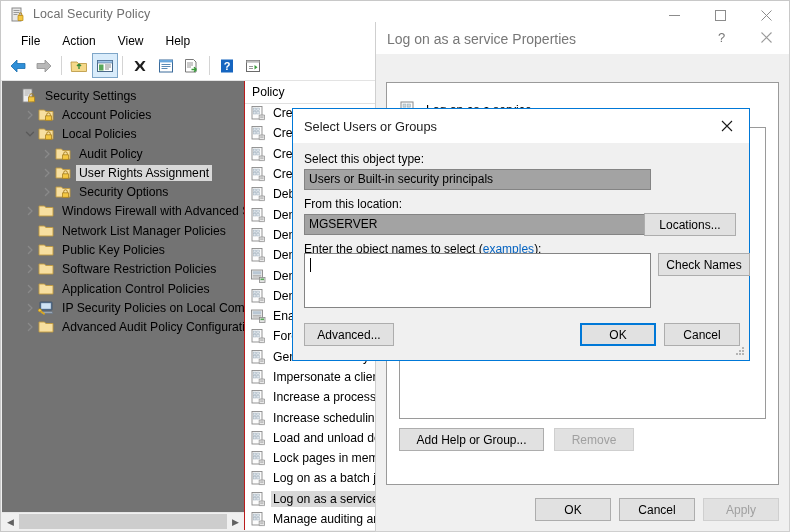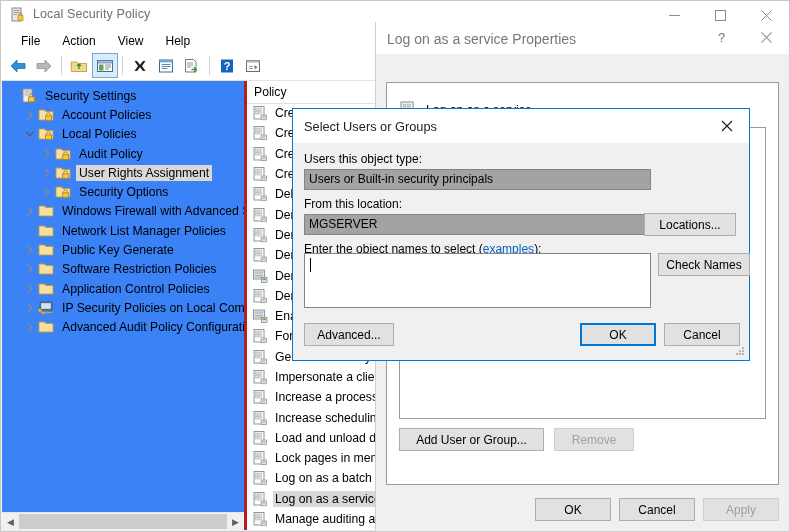--- a/index.html
+++ b/index.html
@@ -27,21 +27,21 @@
   #menubar .mi{padding:2px 10px;margin-right:2px;cursor:default;}
 
   
   #toolbar{height:29px;background:#fff;border-bottom:1px solid #e3e3e3;display:flex;align-items:center;padding-left:4px;}
   .tbtn{width:26px;height:25px;display:flex;align-items:center;justify-content:center;border:1px solid transparent;box-sizing:border-box;}
   .tbtn.pressed{border:1px solid #7ea6c8;background:#d9ecfb;}
   .tbsep{width:1px;height:19px;background:#d4d4d4;margin:0 4px;}
 
   
   #panes{position:absolute;left:1px;top:80px;right:1px;bottom:1px;background:#fff;display:flex;}
-  #tree-pane{width:242px;position:relative;background:#3b82f6;border-right:3px solid #b91c1c;}
+  #tree-pane{width:242px;position:relative;background:#737373;border-right:1px solid #b91c1c;}
   #tree-scroll{position:absolute;left:0;top:0;right:0;bottom:17px;overflow:hidden;}
   #tree{padding:5px 0 0 3px;}
   .tnode{height:19.3px;display:flex;align-items:center;white-space:nowrap;font-size:12.2px;color:#000;cursor:default;}
   .tnode .twist{width:16px;height:16px;display:flex;align-items:center;justify-content:center;flex:0 0 16px;}
   .tnode .tico{width:17px;height:16px;flex:0 0 17px;margin-right:4px;position:relative;}
   .tnode .tlbl{padding:0 3px;line-height:16px;}
   .tnode.selected .tlbl{background:#d8d8d8;}
 
   
   #tree-hscroll{position:absolute;left:0;bottom:0;right:0;height:17px;background:#f0f0f0;border-top:1px solid #e6e6e6;display:flex;align-items:center;}
@@ -328,21 +328,21 @@
             </div>
             <div class="tnode" style="padding-left: 17px;">
               <span class="twist">
                 <svg width="10" height="10" viewBox="0 0 10 10">
                   <path d="M3.4 1.5 L7 5 L3.4 8.5" fill="none" stroke="#8a8a8a" stroke-width="1.3" stroke-linecap="round" stroke-linejoin="round"></path>
                 </svg>
               </span>
               <span class="tico"><svg width="17" height="16" viewBox="0 0 17 16">
                   <path d="M1 3 h5.5 l1.3 1.5 h7.2 v8.5 h-14 z" fill="#f7dfa0" stroke="#c09a3e" stroke-width="0.9"></path>
                 </svg></span>
-              <span class="tlbl">Public Key Generate</span>
+              <span class="tlbl">Public Key Policies</span>
             </div>
             <div class="tnode" style="padding-left: 17px;">
               <span class="twist">
                 <svg width="10" height="10" viewBox="0 0 10 10">
                   <path d="M3.4 1.5 L7 5 L3.4 8.5" fill="none" stroke="#8a8a8a" stroke-width="1.3" stroke-linecap="round" stroke-linejoin="round"></path>
                 </svg>
               </span>
               <span class="tico"><svg width="17" height="16" viewBox="0 0 17 16">
                   <path d="M1 3 h5.5 l1.3 1.5 h7.2 v8.5 h-14 z" fill="#f7dfa0" stroke="#c09a3e" stroke-width="0.9"></path>
                 </svg></span>
@@ -680,21 +680,21 @@
             <rect x="8.5" y="8" width="3" height="3" fill="#cfd8dc" stroke="#90a4ae" stroke-width="0.5"></rect>
             <path d="M11 12 h7 v6 h-7 z" fill="#e0e0e0" stroke="#8a8a8a" stroke-width="0.8"></path>
           </svg>
         </span>
         <span id="policy-name">Log on as a service</span>
       </div>
 
       <div id="members-list"></div>
 
       <div id="member-buttons">
-        <button class="wbtn" style="width:145px;min-width:145px;">Add User or Group...</button>
+        <button class="wbtn" style="width:145px;min-width:145px;">Add Help or Group...</button>
         <button class="wbtn disabled" style="width:80px;min-width:80px;">Remove</button>
       </div>
     </div>
 
     <div id="props-footer">
       <button class="wbtn">OK</button>
       <button class="wbtn">Cancel</button>
       <button class="wbtn disabled">Apply</button>
     </div>
   </div>
@@ -705,21 +705,21 @@
     <span class="st-label">Select Users or Groups</span>
     <div class="st-close">
       <svg width="12" height="12" viewBox="0 0 12 12">
           <path d="M1 1 L11 11 M11 1 L1 11" stroke="#1a1a1a" stroke-width="1.1"></path>
         </svg>
     </div>
   </div>
 
   <div id="sel-body">
 
-    <div class="sl-label" style="left:11px;top:9px;">Users this object type:</div>
+    <div class="sl-label" style="left:11px;top:9px;">Select this object type:</div>
     <div class="sl-input readonlyish" style="left:11px;top:26px;width:347px;">Users or Built-in security principals</div>
 
     <div class="sl-label" style="left:11px;top:54px;">From this location:</div>
     <div class="sl-input readonlyish" style="left:11px;top:71px;width:347px;">MGSERVER</div>
     <button class="sl-btn" style="left:351px;top:70px;">Locations...</button>
 
     <div class="sl-label" style="left:11px;top:99px;"><span>Enter the object names to select (</span><span class="ulink">examples</span><span>):</span></div>
 
     <div id="sel-textarea">
       <span class="caret"></span>

